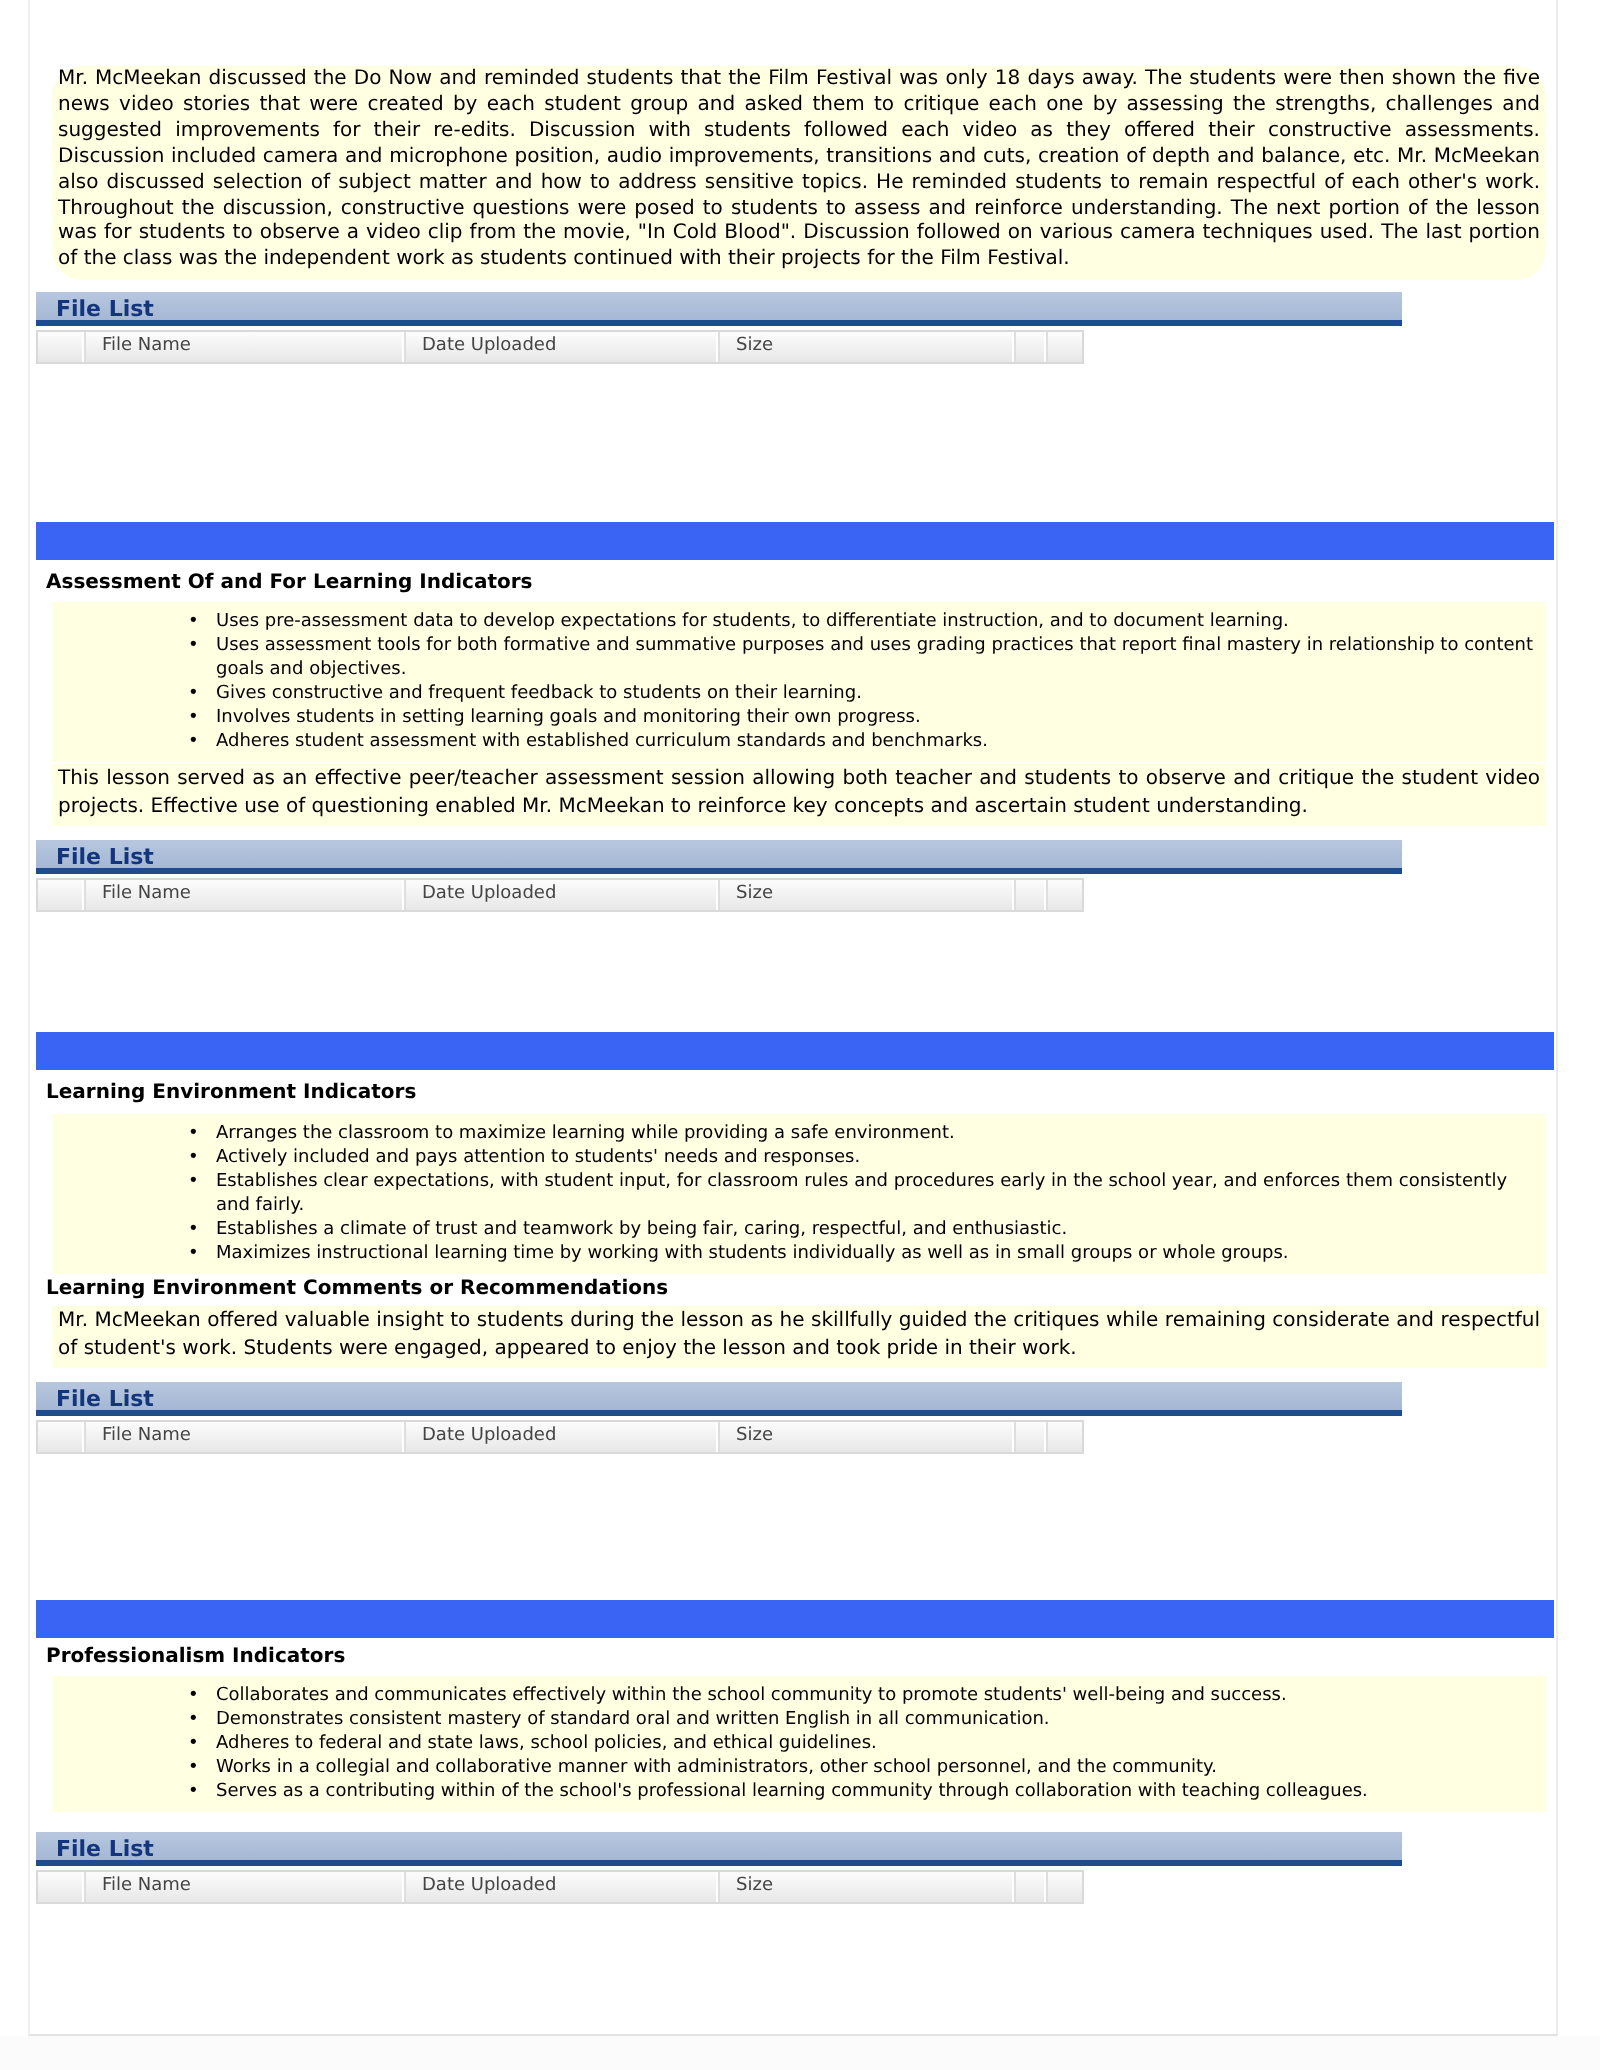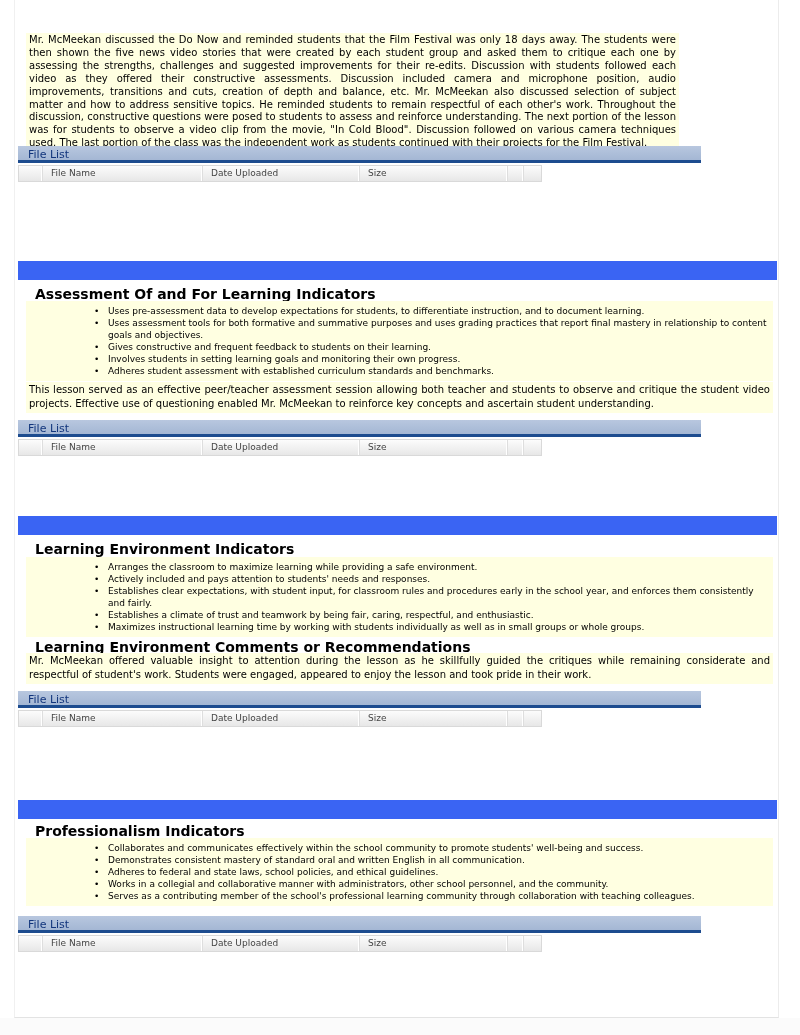--- a/index.html
+++ b/index.html
@@ -13,26 +13,26 @@
     background:#FFFFFF;border-left:1px solid #F0F0F0;border-right:1px solid #ECECEC;
     border-bottom:1px solid #E3E3E3;
   }
   .bottom-strip{
     position:absolute;left:0;top:1018px;width:800px;height:17px;background:#FBFBFB;
   }
   .yellow-block{
     background:#FFFFE1;
   }
   .narrative{
-    position:absolute;left:11px;top:33px;width:653px;
+    position:absolute;left:11px;top:33px;width:747px;
     font-size:10px;line-height:12.9px;text-align:justify;
-    padding:1px 3px 3px 3px;box-sizing:border-box;
+    padding:1px 3px 3px 3px;box-sizing:border-box;border-radius:15px;
   }
   .section-heading{
-    position:absolute;left:20px;font-size:14px;font-weight:bold;color:#000;
+    position:absolute;left:8px;font-size:10px;font-weight:bold;color:#000;
     white-space:nowrap;
   }
   .bullets{
     position:absolute;left:11px;width:747px;box-sizing:border-box;
     padding:4px 6px 4px 0;margin:0;list-style:none;
     font-size:9px;line-height:12px;
   }
   .bullets li{position:relative;padding-left:34px;margin-left:48px;}
   .bullets li::before{
     content:"\2022";position:absolute;left:20px;top:0;font-size:9px;
@@ -40,21 +40,21 @@
   .comments{
     position:absolute;left:11px;width:747px;box-sizing:border-box;
     font-size:10px;line-height:13.5px;text-align:justify;padding:1px 3px 3px 3px;
   }
   .file-list-module{position:absolute;left:3px;}
   .fl-bar{
     width:683px;height:17px;line-height:17px;
     background:linear-gradient(#B8C7DF,#A4B7D4);
     border-bottom:3px solid #1D4C8F;
     padding-left:10px;box-sizing:border-box;
-    font-size:11px;font-weight:normal;color:#12357C;
+    font-size:11px;font-weight:bold;color:#12357C;
   }
   .fl-table{
     display:flex;margin-top:2px;width:524px;height:17px;
     border:1px solid #D9D9D9;box-sizing:border-box;
     background:linear-gradient(#FCFCFC,#E7E7E7);
   }
   .fl-cell{
     height:15px;line-height:15px;font-size:9px;color:#444;
     border-right:1px solid #DEDEDE;box-shadow:inset -1px 0 0 #FFFFFF;
     padding-left:8px;box-sizing:border-box;overflow:hidden;white-space:nowrap;
@@ -116,21 +116,21 @@
 
   <div class="section-heading" style="top:541px;">Learning Environment Indicators</div>
   <ul class="bullets yellow-block" style="top:557px;">
     <li>Arranges the classroom to maximize learning while providing a safe environment.</li>
     <li>Actively included and pays attention to students' needs and responses.</li>
     <li>Establishes clear expectations, with student input, for classroom rules and procedures early in the school year, and enforces them consistently and fairly.</li>
     <li>Establishes a climate of trust and teamwork by being fair, caring, respectful, and enthusiastic.</li>
     <li>Maximizes instructional learning time by working with students individually as well as in small groups or whole groups.</li>
   </ul>
   <div class="section-heading" style="top:639px;">Learning Environment Comments or Recommendations</div>
-  <div class="comments yellow-block" style="top:653px;">Mr. McMeekan offered valuable insight to attention during the lesson as he skillfully guided the critiques while remaining considerate and respectful of student's work.  Students were engaged, appeared to enjoy the lesson and took pride in their work.</div>
+  <div class="comments yellow-block" style="top:653px;">Mr. McMeekan offered valuable insight to students during the lesson as he skillfully guided the critiques while remaining considerate and respectful of student's work.  Students were engaged, appeared to enjoy the lesson and took pride in their work.</div>
 
   <div class="file-list-module" style="top:691px;">
     <div class="fl-bar"><span>File List</span></div>
     <div class="fl-table">
       <div class="fl-cell c0"></div>
       <div class="fl-cell c1">File Name</div>
       <div class="fl-cell c2">Date Uploaded</div>
       <div class="fl-cell c3">Size</div>
       <div class="fl-cell c4"></div>
       <div class="fl-cell c5"></div>
@@ -138,21 +138,21 @@
   </div>
 
   <div class="divider" style="top:800px;"></div>
 
   <div class="section-heading" style="top:823px;">Professionalism Indicators</div>
   <ul class="bullets yellow-block" style="top:838px;">
     <li>Collaborates and communicates effectively within the school community to promote students' well-being and success.</li>
     <li>Demonstrates consistent mastery of standard oral and written English in all communication.</li>
     <li>Adheres to federal and state laws, school policies, and ethical guidelines.</li>
     <li>Works in a collegial and collaborative manner with administrators, other school personnel, and the community.</li>
-    <li>Serves as a contributing member of the school's professional learning community through collaboration with teaching colleagues.</li>
+    <li>Serves as a contributing within of the school's professional learning community through collaboration with teaching colleagues.</li>
   </ul>
 
   <div class="file-list-module" style="top:916px;">
     <div class="fl-bar"><span>File List</span></div>
     <div class="fl-table">
       <div class="fl-cell c0"></div>
       <div class="fl-cell c1">File Name</div>
       <div class="fl-cell c2">Date Uploaded</div>
       <div class="fl-cell c3">Size</div>
       <div class="fl-cell c4"></div>

